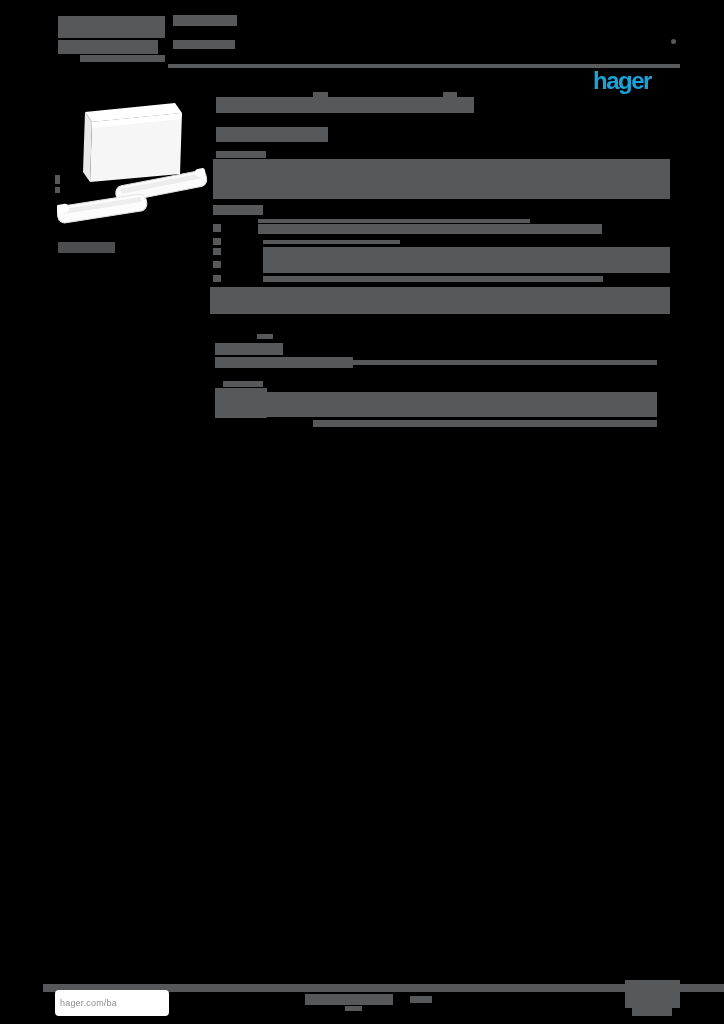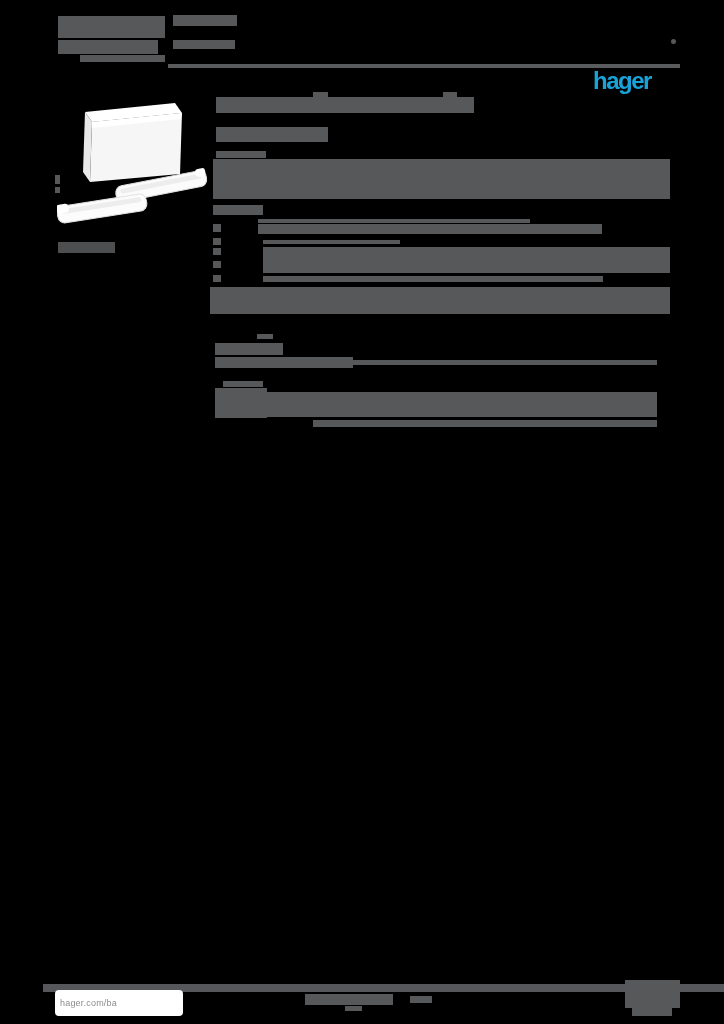--- a/index.html
+++ b/index.html
@@ -10,21 +10,21 @@
   html,body{width:724px;height:1024px;background:var(--background);overflow:hidden;
     font-family:"Liberation Sans",sans-serif;}
   .page{position:relative;width:724px;height:1024px;background:var(--background);}
   .bar{position:absolute;background:var(--bar);}
   .rule{position:absolute;background:var(--rule);}
   .logo{position:absolute;left:593px;top:33px;color:var(--logo-blue);
     font-weight:bold;font-size:24px;letter-spacing:-1.5px;line-height:1;margin-top:36px;}
   .regmark{position:absolute;left:671px;top:39px;width:5px;height:5px;
     background:var(--bar);border-radius:50%;}
   .photo{position:absolute;left:57px;top:90px;width:152px;height:158px;}
-  .chip{position:absolute;left:55px;top:990px;width:128px;height:26px;
+  .chip{position:absolute;left:55px;top:990px;width:114px;height:26px;
     background:var(--chip-bg);border-radius:4px;display:flex;align-items:center;
     padding-left:5px;font-size:9px;color:var(--chip-text);letter-spacing:.2px;}
 </style>
 </head>
 <body>
 
 <div class="page">
 
   <div class="rule" style="left:168px;top:64px;width:512px;height:4px;"></div>
 

